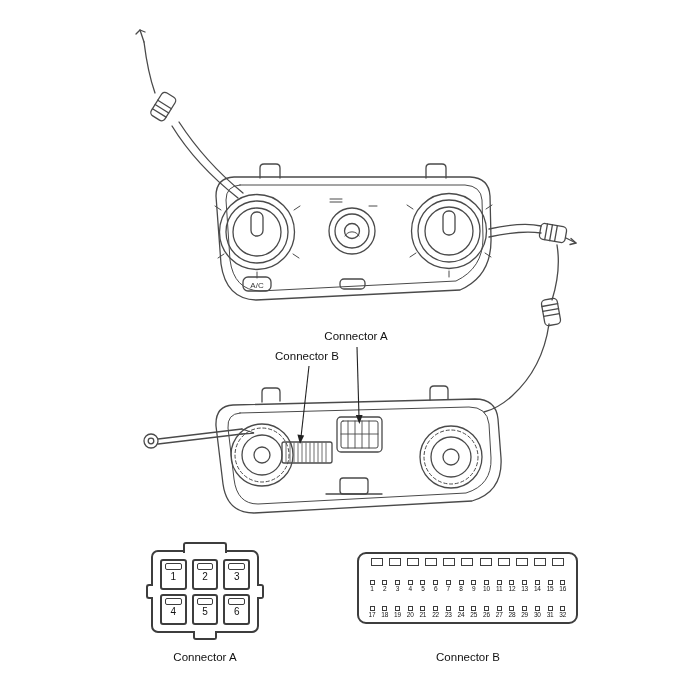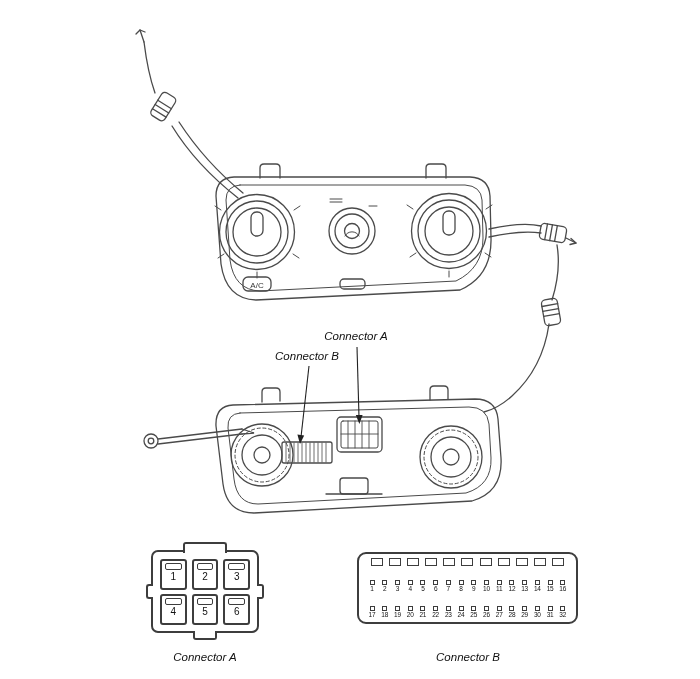--- a/index.html
+++ b/index.html
@@ -5,21 +5,21 @@
   * { margin:0; padding:0; box-sizing:border-box; }
   html,body { background:#ffffff; }
   .stage {
     position:relative; width:700px; height:679px; background:#ffffff;
     font-family:"Liberation Sans", sans-serif; color:#111; overflow:hidden;
   }
   .stage svg { position:absolute; left:0; top:0; }
 
   .label, .caption {
     position:absolute; transform:translateX(-50%);
-    font-size:11.5px; color:#111; white-space:nowrap;font-style:italic;
+    font-size:11.5px; color:#111; white-space:nowrap;
   }
 
   
   .connA {
     position:absolute; left:151px; top:550px; width:108px; height:83px;
     border:2px solid #3d3d3d; border-radius:7px; background:#fff;
     padding:7px 7px 6px; display:flex; flex-direction:column; justify-content:space-between;
   }
   .connA-tab {
     position:absolute; left:50%; top:-10px; transform:translateX(-50%);

